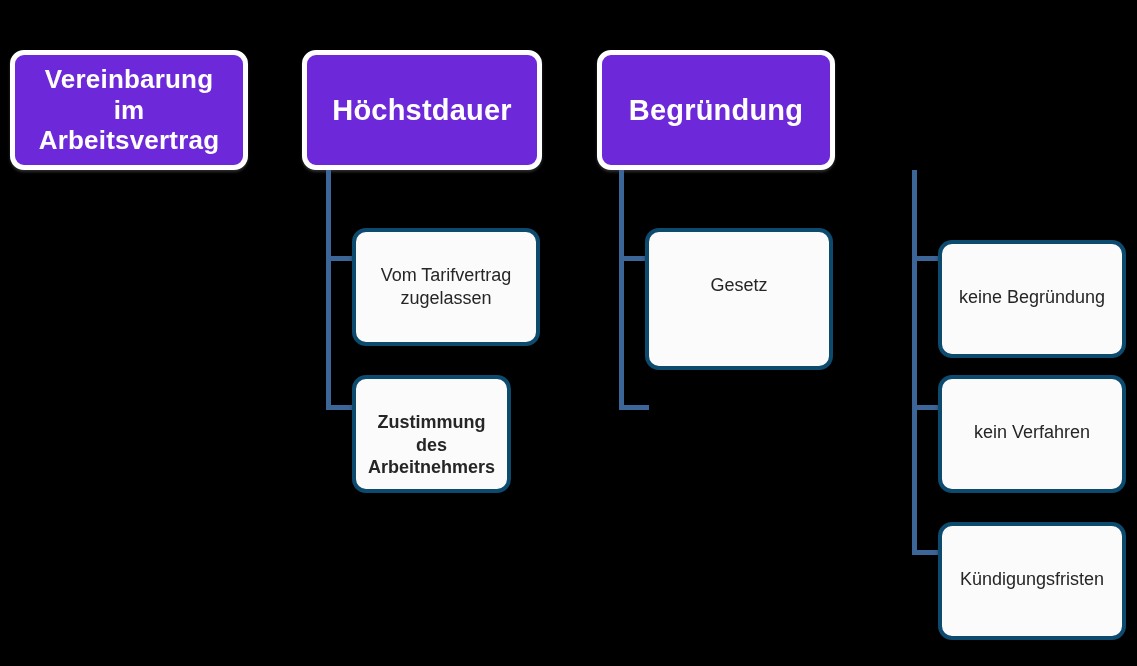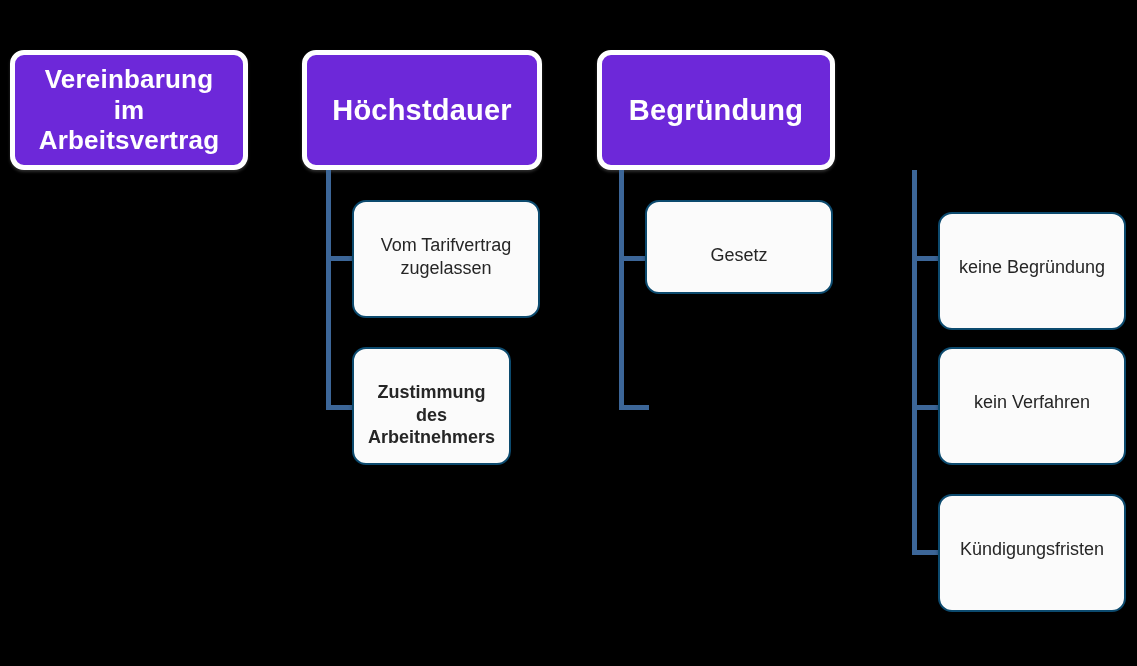--- a/index.html
+++ b/index.html
@@ -43,29 +43,30 @@
 
   
   .head-box.h-root { font-size: 26px; }
   .head-box.h-std  { font-size: 29px; }
 
   
   .child-box {
     position: absolute;
     box-sizing: border-box;
     background: #fbfbfb;
-    border: 2px solid #0c4a6e;
+    border: 4px solid #0c4a6e;
     border-radius: 14px;
     color: #262626;
     font-size: 18px;
     line-height: 1.25;
     text-align: center;
     display: flex;
     justify-content: center;
     box-shadow: 1px 2px 4px rgba(0,0,0,0.55);
+    margin-top: 28px;
   }
   .child-box .label {
     display: block;
     width: 100%;
     padding: 0 10px;
     white-space: pre-line;
   }
   
   .child-box.one-line .label  { margin-top: 42px; }
   .child-box.two-line .label  { margin-top: 32px; }
@@ -112,21 +113,21 @@
   </div>
 
   <div class="head-box h-std" style="left:597px; top:50px; width:238px; height:120px;">
     <span class="label">Begründung</span>
   </div>
 
   <div class="conn-v" style="left:619px; top:170px; height:240px;"></div>
   <div class="conn-h" style="left:619px; top:256px; width:30px;"></div>
   <div class="conn-h" style="left:619px; top:405px; width:30px;"></div>
 
-  <div class="child-box one-line" style="left:645px; top:200px; width:188px; height:94px;">
+  <div class="child-box one-line" style="left:645px; top:200px; width:188px; height:142px;">
     <span class="label">Gesetz</span>
   </div>
 
 
 
   <div class="conn-v" style="left:912px; top:170px; height:385px;"></div>
   <div class="conn-h" style="left:912px; top:256px; width:30px;"></div>
   <div class="conn-h" style="left:912px; top:405px; width:30px;"></div>
   <div class="conn-h" style="left:912px; top:550px; width:30px;"></div>
 

